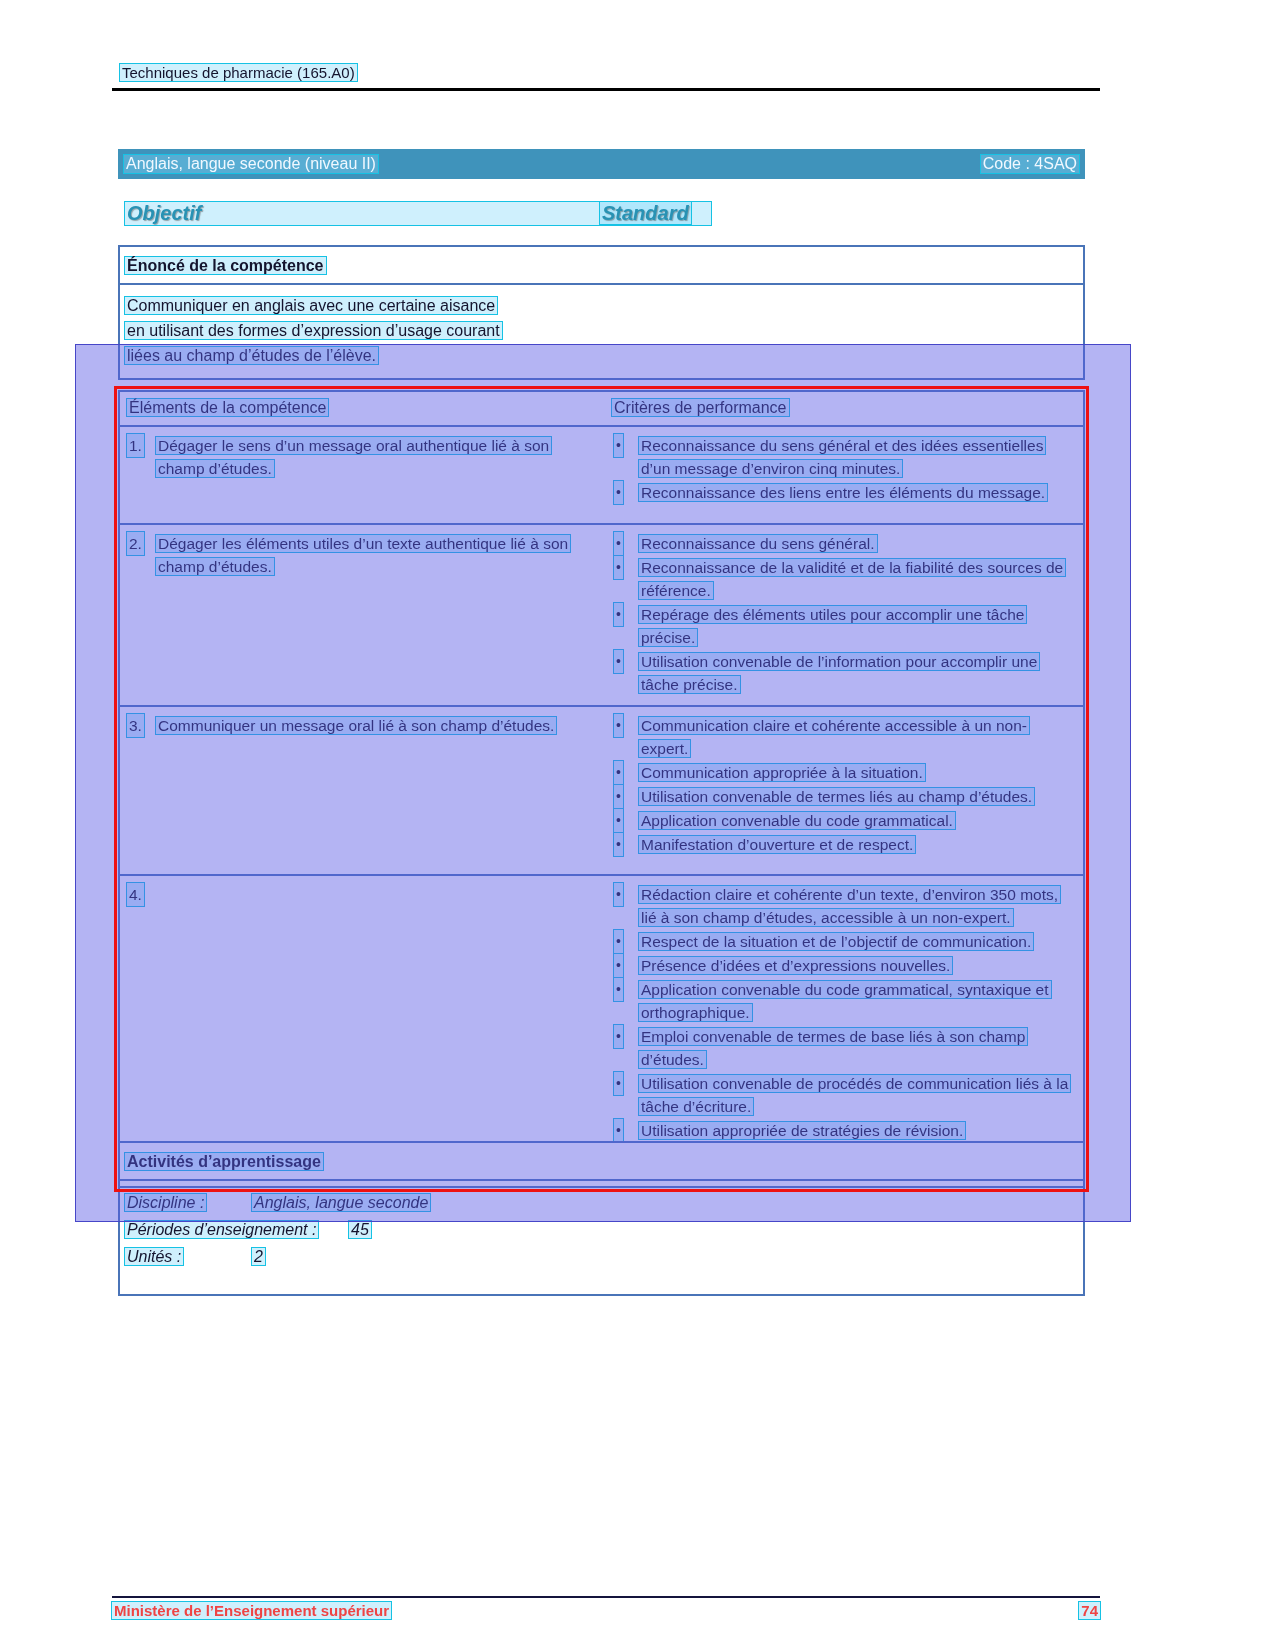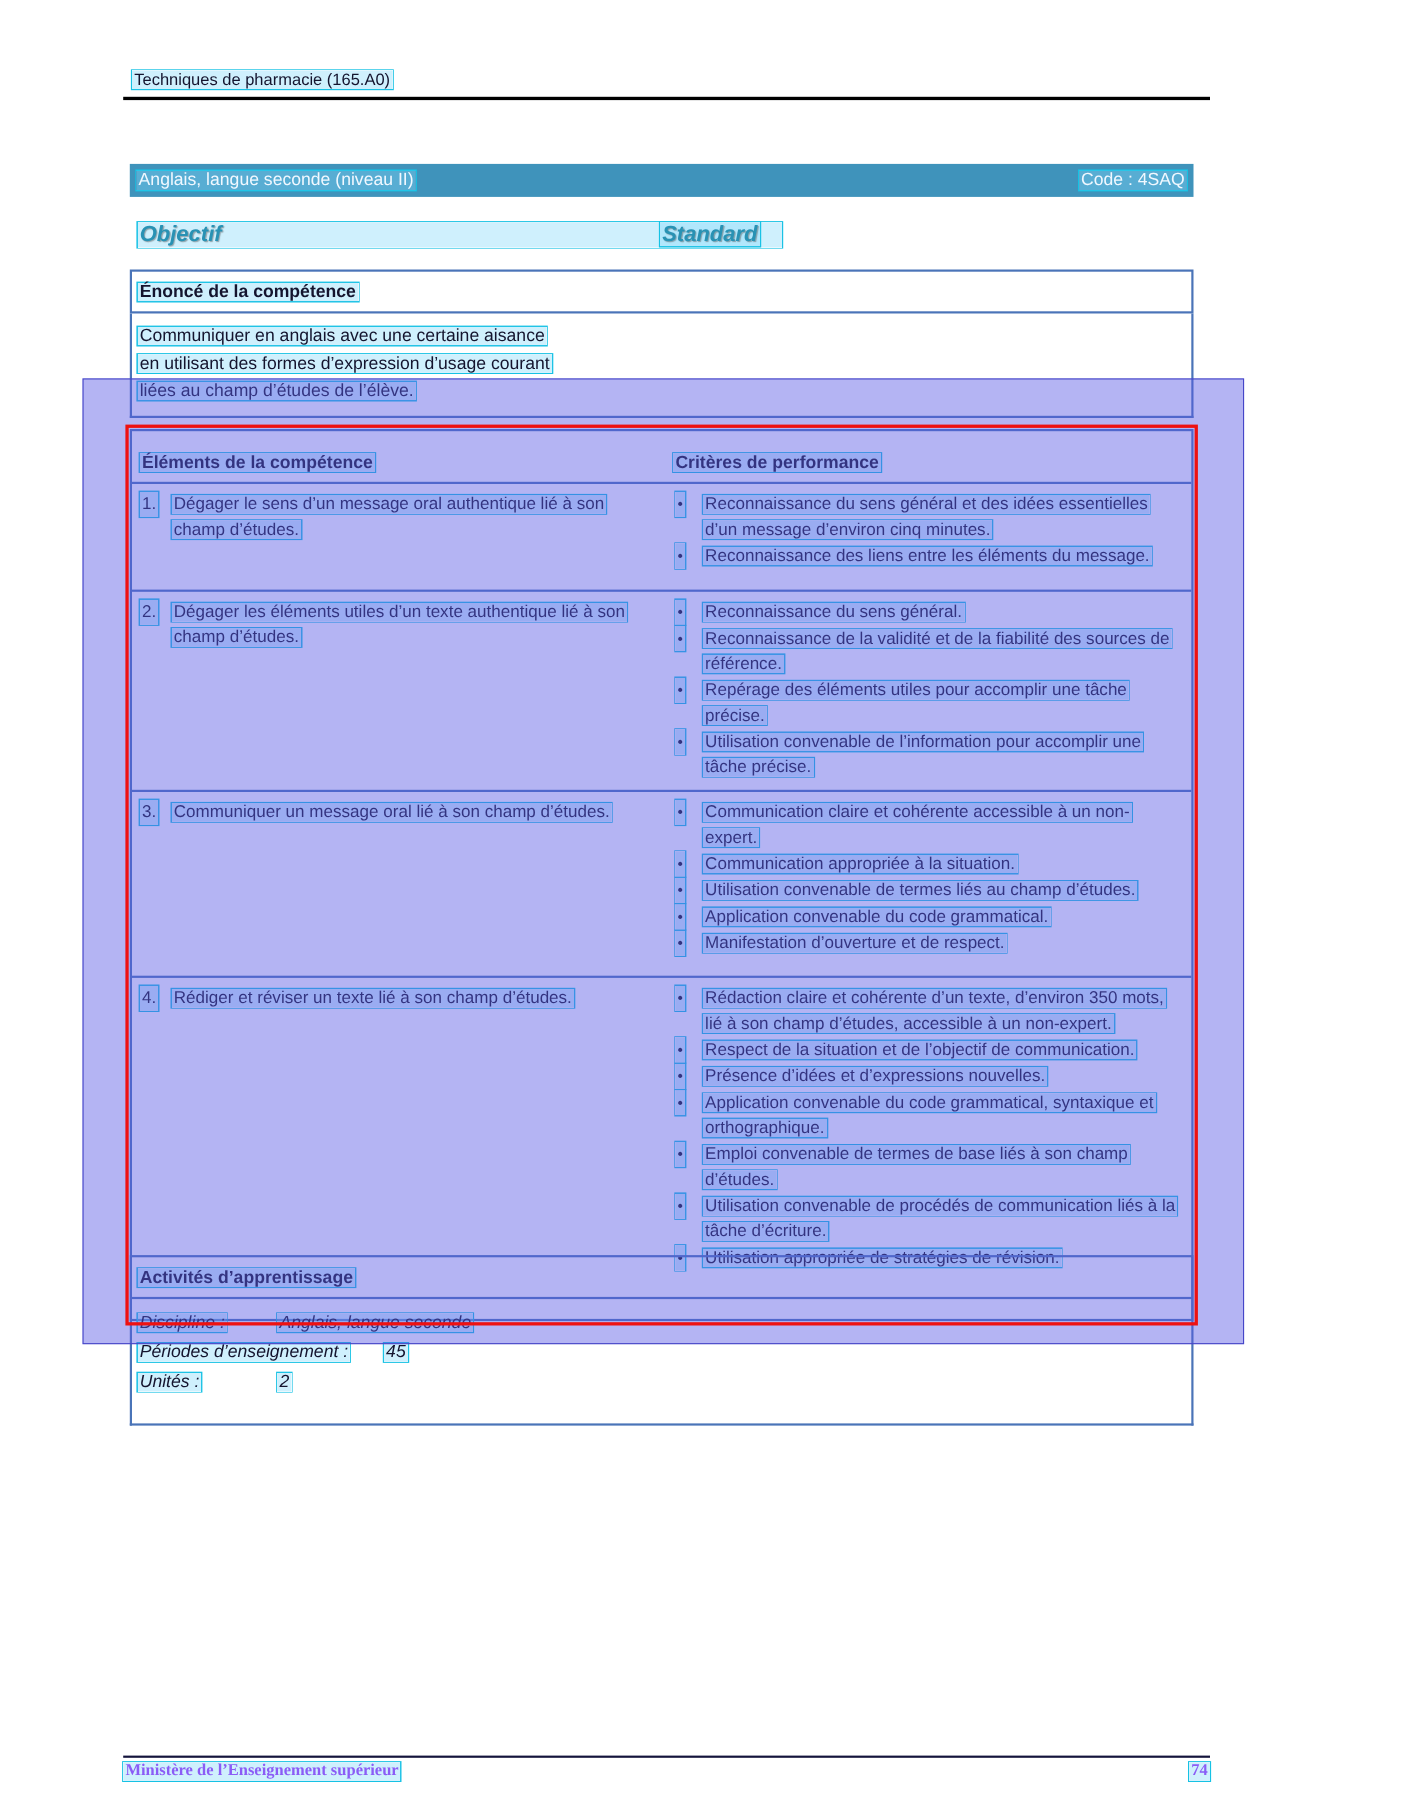--- a/index.html
+++ b/index.html
@@ -51,21 +51,21 @@
   #activites { top: 1141px; border-radius: 32px; }
   .box-title { border: 2px solid var(--border, #4a74b8); padding: 9px 5px 8px; font-weight: bold; line-height: 19px; }
   .box-body  { border: 2px solid var(--border, #4a74b8); border-top: none; padding: 8px 5px 10px; }
   #enonce .box-body { line-height: 25px; }
 
   .pline { white-space: nowrap; }
 
   
   #table-wrap { position: absolute; left: 118px; top: 390px; width: 967px; }
   #comp-table { border: 2px solid var(--border, #4a74b8); background: transparent; }
-  .thead { display: flex; font-weight: bold; font-size: 16px; border-bottom: 2px solid var(--border, #4a74b8); padding: 20px 0 8px; }
+  .thead { display: flex; font-weight: normal; font-size: 16px; border-bottom: 2px solid var(--border, #4a74b8); padding: 7px 0 8px; }
   .thead .c1 { width: 482px; padding-left: 7px; }
   .thead .c2 { flex: 1; padding-left: 10px; }
   .trow { display: flex; border-bottom: 2px solid var(--border, #4a74b8); font-size: 15.5px; line-height: 23px; }
   .trow:last-child { border-bottom: none; }
   .r1 { min-height: 98px; } .r2 { min-height: 170px; } .r3 { min-height: 169px; } .r4 { min-height: 310px; }
   .cell-el { width: 482px; padding: 7px 12px 8px 7px; position: relative; }
   .cell-el .num { position: absolute; left: 7px; top: 7px; }
   .cell-el .eltext { margin-left: 29px; }
   .cell-cr { flex: 1; padding: 7px 8px 8px 10px; }
   .crit { position: relative; padding-left: 27px; margin-bottom: 1px; }
@@ -89,21 +89,21 @@
   
   #activites .box-body { line-height: 27px; padding-bottom: 24px; font-style: italic; }
   .lab-wrap { display: inline-block; }
   .lw1 { width: 127px; } .lw2 { width: 224px; }
 
   
   #footer-rule { position: absolute; left: 112px; top: 1596px; width: 988px; height: 2px; background: #14143c; }
   #footer {
     position: absolute; left: 112px; top: 1602px; width: 988px;
     display: flex; justify-content: space-between;
-    font-size: 15px; font-weight: bold; color: #8b5cf6; font-family: Liberation Serif, serif;
+    font-size: 15px; font-weight: bold; color: #ef4444;
   }
 </style>
 </head>
 <body>
 
 <div id="doc-header">
   <span class="hl">Techniques de pharmacie (165.A0)</span>
 </div>
 <div id="header-rule"></div>
 
@@ -169,21 +169,20 @@
         <div class="crit"><span class="bullet hl">•</span><span class="hl">Communication appropriée à la situation.</span></div>
         <div class="crit"><span class="bullet hl">•</span><span class="hl">Utilisation convenable de termes liés au champ d’études.</span></div>
         <div class="crit"><span class="bullet hl">•</span><span class="hl">Application convenable du code grammatical.</span></div>
         <div class="crit"><span class="bullet hl">•</span><span class="hl">Manifestation d’ouverture et de respect.</span></div>
       </div>
     </div>
 
     <div class="trow r4">
       <div class="cell-el">
         <span class="num hl">4.</span>
-        <div class="eltext"><span class="hl">Rédiger et réviser un texte lié à son champ d’études.</span></div>
       </div>
       <div class="cell-cr">
         <div class="crit"><span class="bullet hl">•</span><span class="hl">Rédaction claire et cohérente d’un texte, d’environ 350 mots, lié à son champ d’études, accessible à un non-expert.</span></div>
         <div class="crit"><span class="bullet hl">•</span><span class="hl">Respect de la situation et de l’objectif de communication.</span></div>
         <div class="crit"><span class="bullet hl">•</span><span class="hl">Présence d’idées et d’expressions nouvelles.</span></div>
         <div class="crit"><span class="bullet hl">•</span><span class="hl">Application convenable du code grammatical, syntaxique et orthographique.</span></div>
         <div class="crit"><span class="bullet hl">•</span><span class="hl">Emploi convenable de termes de base liés à son champ d’études.</span></div>
         <div class="crit"><span class="bullet hl">•</span><span class="hl">Utilisation convenable de procédés de communication liés à la tâche d’écriture.</span></div>
         <div class="crit"><span class="bullet hl">•</span><span class="hl">Utilisation appropriée de stratégies de révision.</span></div>
       </div>

